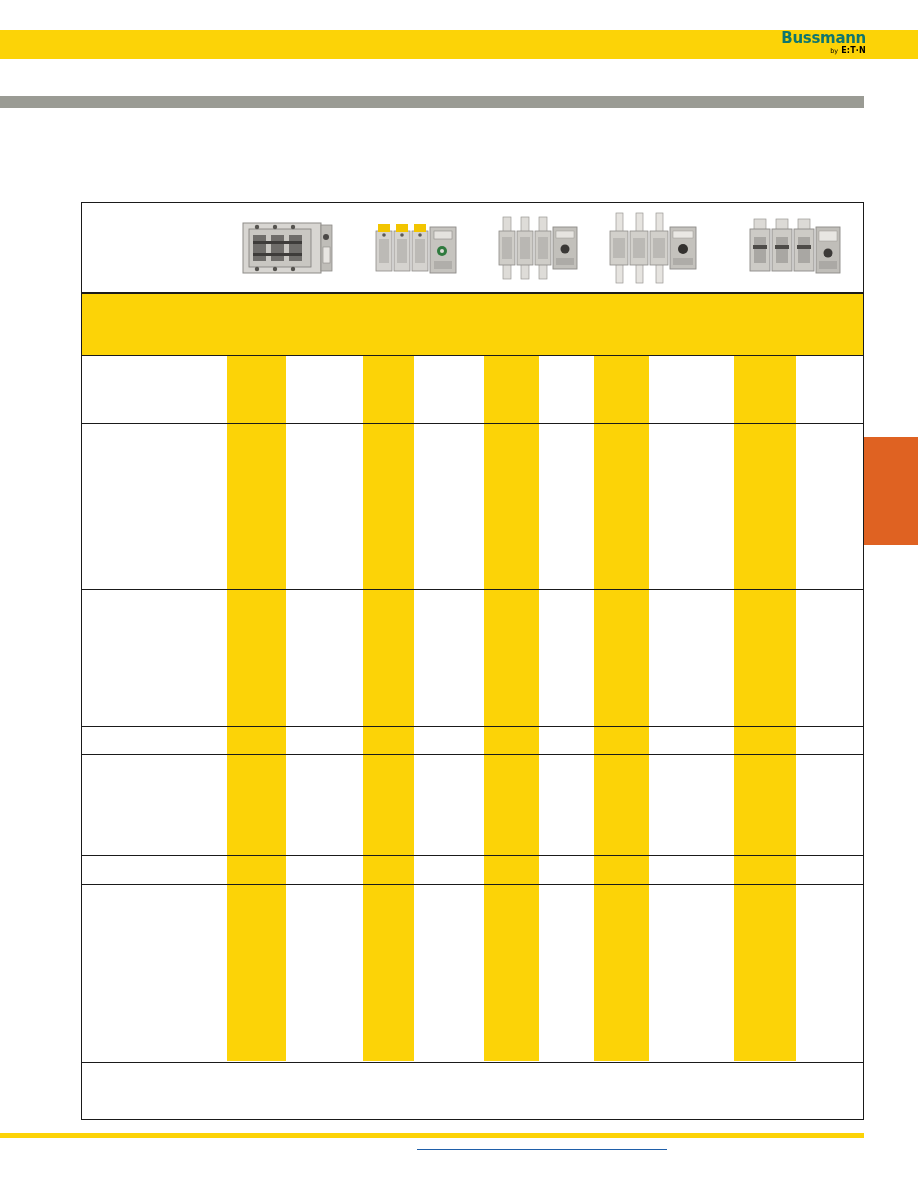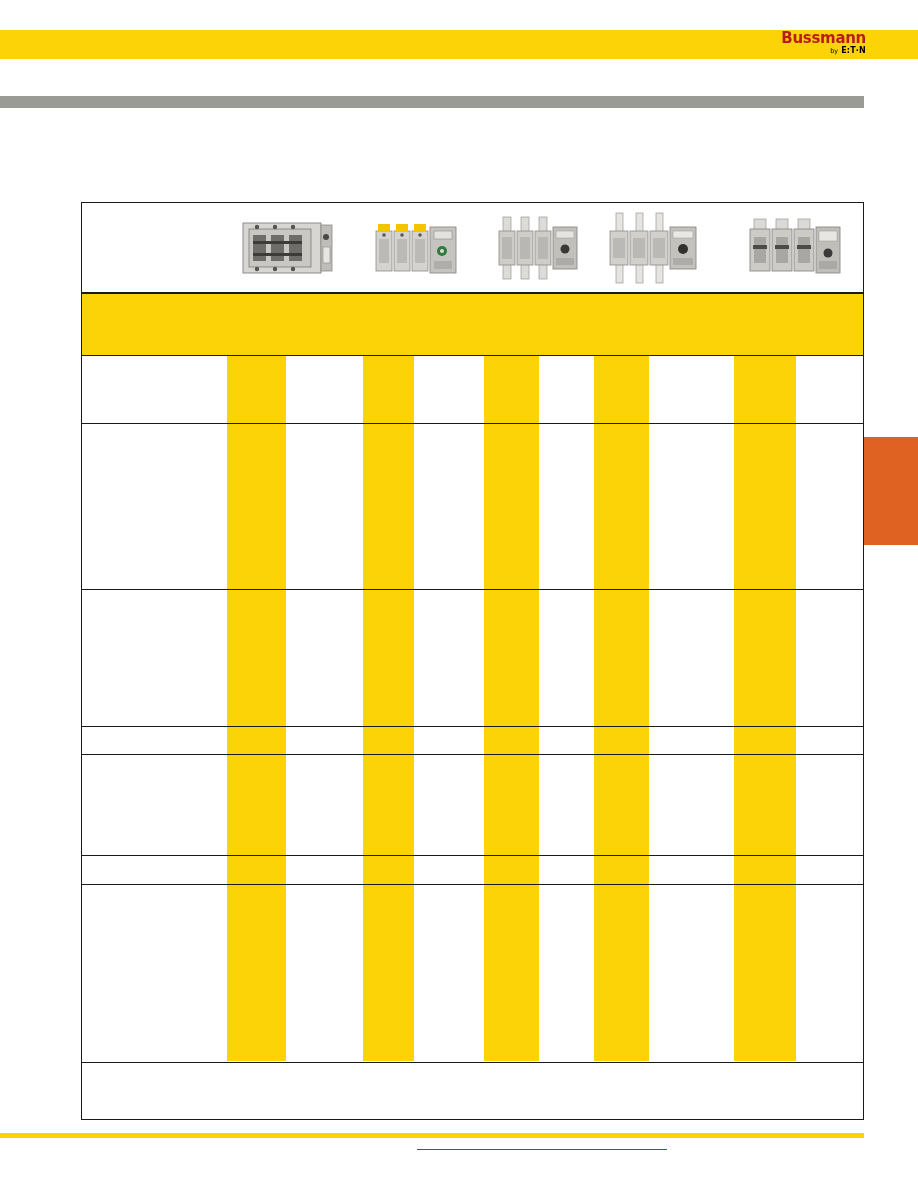--- a/index.html
+++ b/index.html
@@ -36,21 +36,21 @@
     text-align: right;
     line-height: 1;
   }
 
   .brand-logo .brand-name {
     display: block;
     font-family: "DejaVu Sans", sans-serif;
     font-weight: bold;
     font-size: 15px;
     letter-spacing: -0.3px;
-    color: #b91c1c;
+    color: #0f766e;
   }
 
   .brand-logo .brand-sub {
     display: block;
     margin-top: 1px;
     font-family: "DejaVu Sans", sans-serif;
     font-size: 8px;
     font-weight: bold;
     color: #000000;
     letter-spacing: 0.2px;

